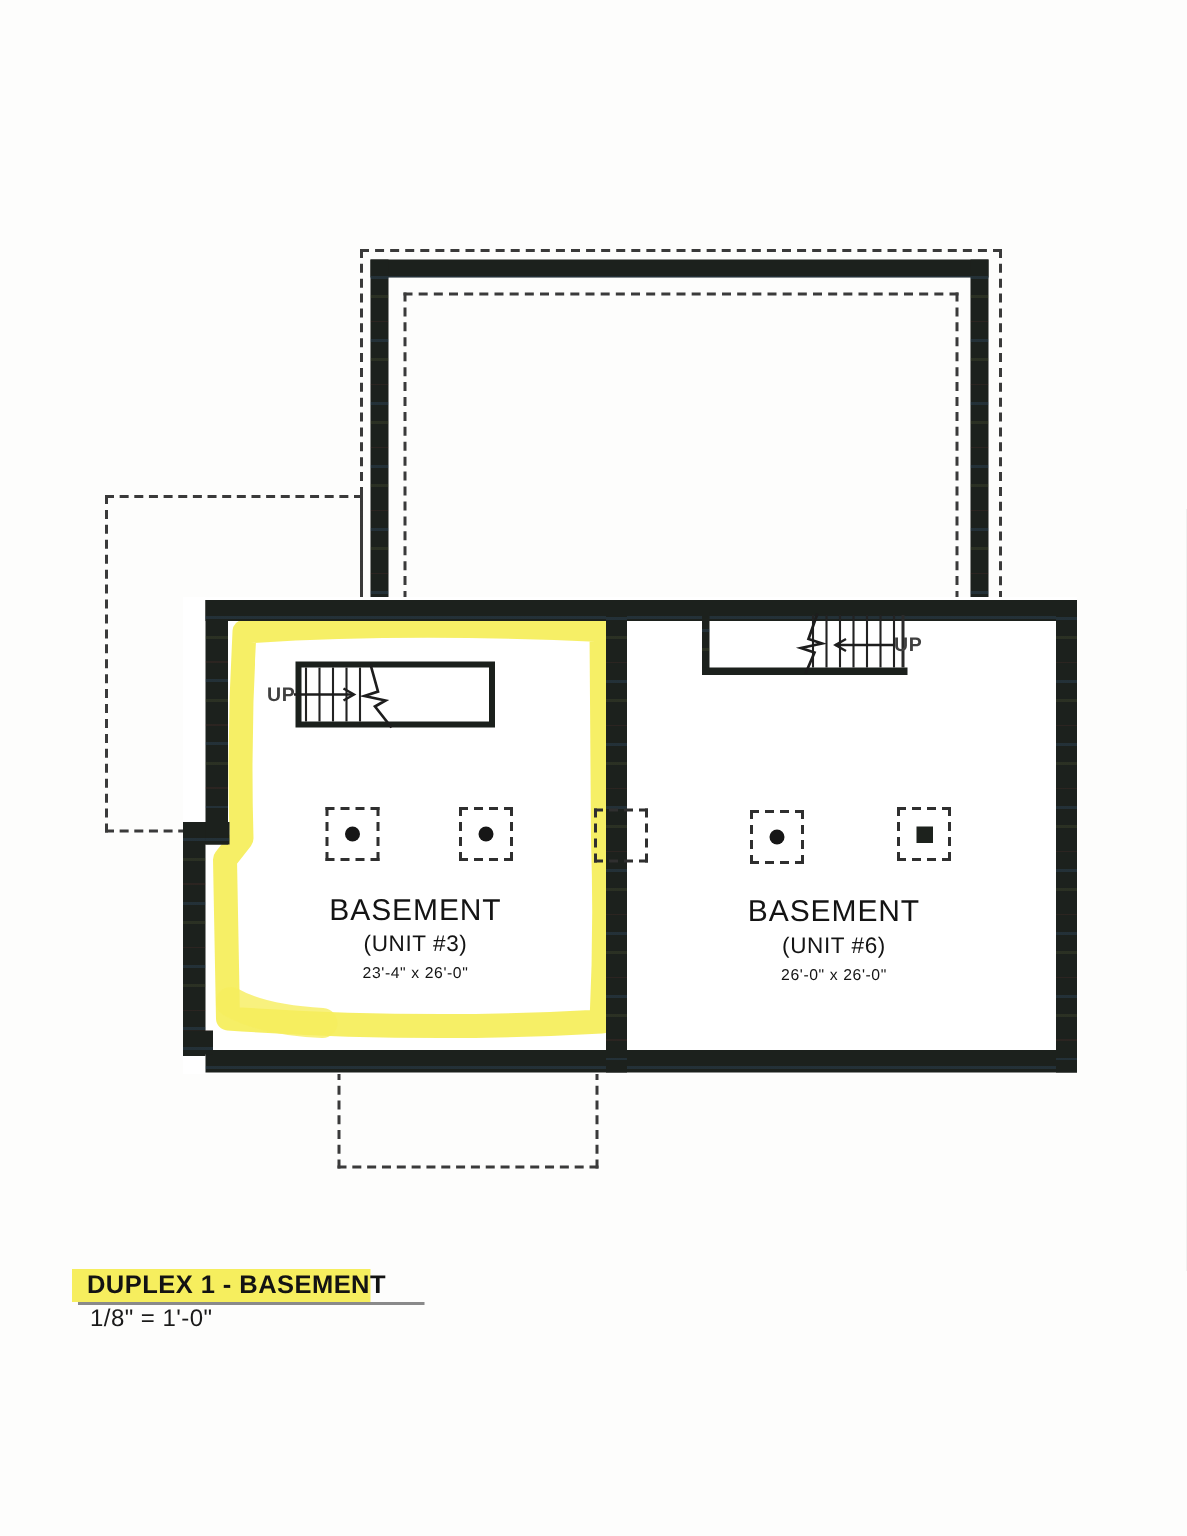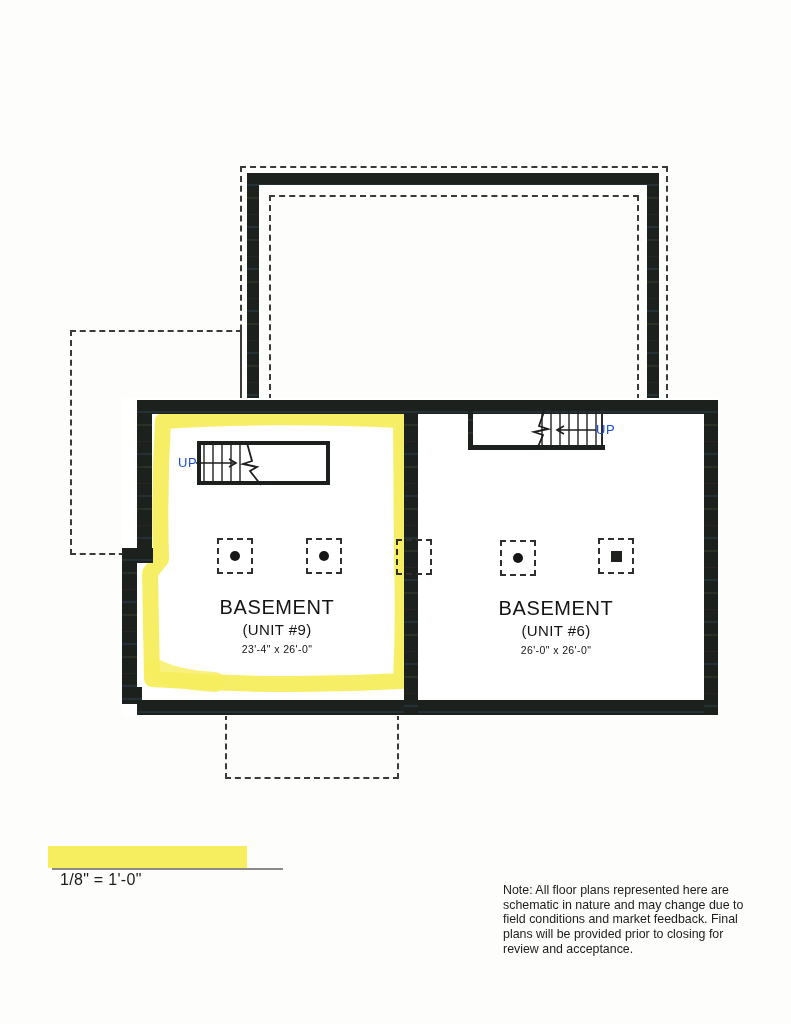--- a/index.html
+++ b/index.html
@@ -18,21 +18,21 @@
       rgba(0,0,0,0) 13px 24px, rgba(110,120,65,.18) 24px 26px,
       rgba(0,0,0,0) 26px 41px, rgba(150,60,60,.12) 41px 42px);
   }
   .svgfull{position:absolute;left:0;top:0;width:791px;height:1024px;pointer-events:none;}
   .col{
     position:absolute;width:32px;height:32px;border:2px dashed #2f2f2f;
     display:flex;align-items:center;justify-content:center;background:transparent;
   }
   .dot-round{width:10px;height:10px;border-radius:50%;background:#161616;}
   .dot-square{width:11px;height:11px;background:#1d221d;}
-  .uplabel{position:absolute;font-size:13px;font-weight:400;color:#1d4ed8;letter-spacing:.5px;text-align:right;}
+  .uplabel{position:absolute;font-size:13px;font-weight:700;color:#404040;letter-spacing:.5px;text-align:right;}
   .roomlabel{position:absolute;width:160px;text-align:center;color:#141414;}
   .roomlabel .l1{font-size:20px;letter-spacing:.6px;}
   .roomlabel .l2{font-size:15px;letter-spacing:.4px;margin-top:2px;}
   .roomlabel .dims{font-size:10.5px;letter-spacing:.4px;margin-top:5px;}
   .title-hl{position:absolute;left:48px;top:846px;width:199px;height:22px;background:#f6ee5e;}
   .title-text{position:absolute;left:58px;top:847px;font-size:17px;font-weight:bold;color:#131313;letter-spacing:.3px;}
   .title-underline{position:absolute;left:52px;top:868px;width:231px;height:2px;background:#8a8a8a;}
   .scale-text{position:absolute;left:60px;top:871px;font-size:16px;color:#1a1a1a;letter-spacing:.3px;}
   .note{position:absolute;left:503px;top:883px;width:252px;font-size:12.4px;line-height:1.18;color:#1c1c1c;}
   .stairbox2{position:absolute;left:197px;top:441px;width:133px;height:44px;
@@ -117,28 +117,28 @@
   </div>
   <div class="col" style="left:598px;top:538px;">
     <div class="dot-square"></div>
   </div>
 
   <div class="uplabel" style="left:178px;top:455px;">UP</div>
   <div class="uplabel" style="left:596px;top:422px;">UP</div>
 
   <div class="roomlabel" style="left:197px;top:596px;">
     <div class="l1">BASEMENT</div>
-    <div class="l2">(UNIT #9)</div>
+    <div class="l2">(UNIT #3)</div>
     <div class="dims">23'-4" x 26'-0"</div>
   </div>
   <div class="roomlabel" style="left:476px;top:597px;">
     <div class="l1">BASEMENT</div>
     <div class="l2">(UNIT #6)</div>
     <div class="dims">26'-0" x 26'-0"</div>
   </div>
 
   <div class="title-hl"></div>
+  <div class="title-text">DUPLEX 1 - BASEMENT</div>
   <div class="title-underline"></div>
   <div class="scale-text">1/8" = 1'-0"</div>
 
-  <div class="note">Note: All floor plans represented here are schematic in nature and may change due to field conditions and market feedback. Final plans will be provided prior to closing for review and acceptance.</div>
 
 </div>
 
 </body></html>

